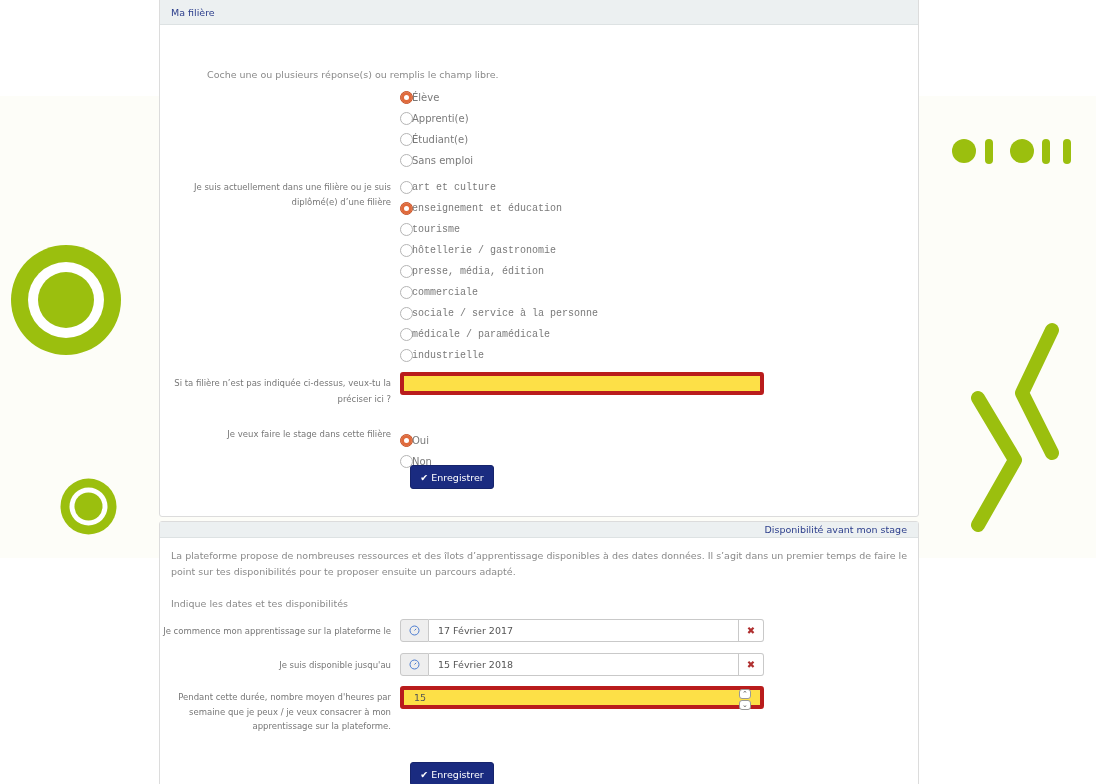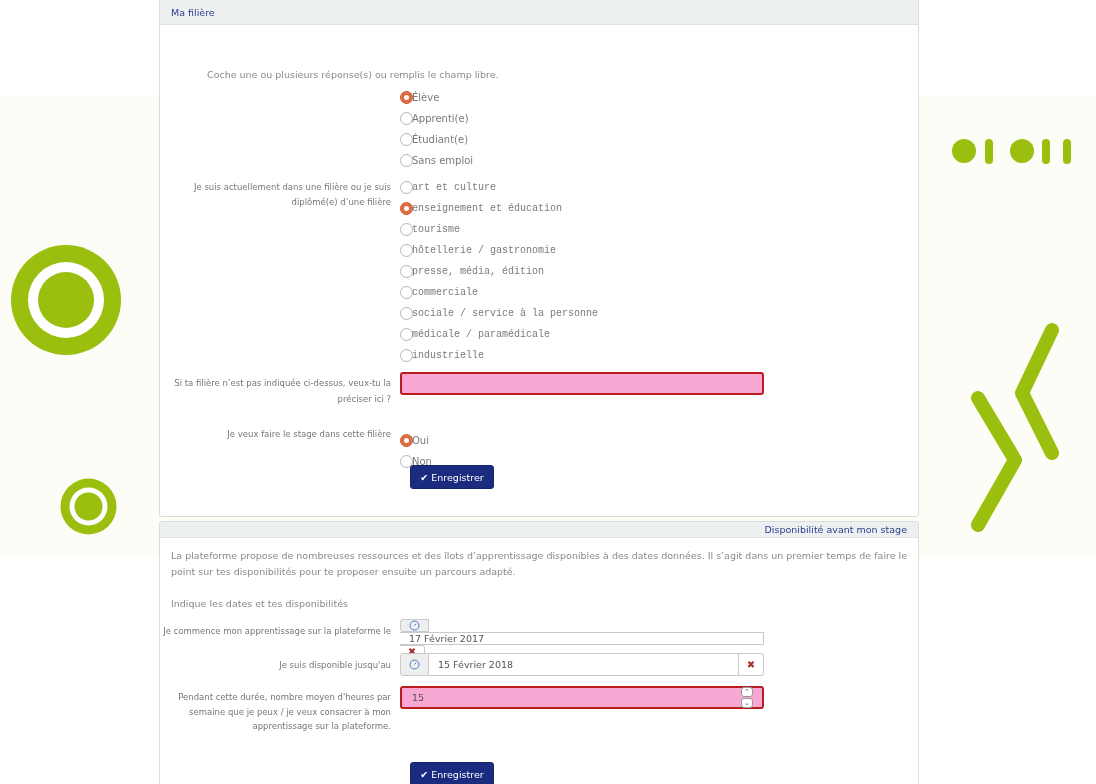--- a/index.html
+++ b/index.html
@@ -47,21 +47,21 @@
     width: 13px; height: 13px; border-radius: 50%;
     border: 1px solid #b5b5b5; background: #fff; flex: none;
     margin-right: -1px;
   }
   .radio.checked {
     background: #e06a3b; border: 1px solid #c8552a;
     box-shadow: inset 0 0 0 3px #e06a3b, inset 0 0 0 6px #fff;
   }
   .radio.checked::after { content: ""; }
   .text-input {
-    height: 23px; border: 2px solid #b91c1c; border-radius: 3px; background: #f9a8d4;
+    height: 23px; border: 4px solid #b91c1c; border-radius: 3px; background: #fde047;
     font-size: 9.5px; color: #555; padding: 0 10px; display: flex; align-items: center;
   }
   .btn-primary {
     background: #1a2b80; color: #fff; border: 1px solid #16246c; border-radius: 3px;
     height: 24px; width: 84px; font-size: 9.5px;
     display: flex; align-items: center; justify-content: center; gap: 3px;
   }
   .input-group { display: flex; height: 23px; width: 364px; }
   .addon {
     width: 29px; background: #eeeeee; border: 1px solid #c9c9c9; border-radius: 3px 0 0 3px;
@@ -210,21 +210,21 @@
   <div class="panel" style="height:270px;">
     <div class="panel-heading" style="height:16px;justify-content:flex-end;">
       <span>Disponibilité avant mon stage</span>
     </div>
     <div class="panel-body" style="height:238px;">
       <p class="intro" style="position:absolute;top:10px;left:11px;width:740px;">La plateforme propose de nombreuses ressources et des îlots d’apprentissage disponibles à des dates données. Il s’agit dans un premier temps de faire le point sur tes disponibilités pour te proposer ensuite un parcours adapté.</p>
       <p class="intro" style="position:absolute;top:58px;left:11px;">Indique les dates et tes disponibilités</p>
 
       <div style="position:absolute;top:86px;left:0;width:740px;">
         <div class="label" style="line-height:15px;">Je commence mon apprentissage sur la plateforme le</div>
-        <div class="ctrl input-group" style="top:-5px;flex-direction:column;">
+        <div class="ctrl input-group" style="top:-5px;">
           <div class="addon">
             <svg width="11" height="11" viewBox="0 0 11 11">
                 <circle cx="5.5" cy="5.5" r="4.5" fill="none" stroke="#4a7bd0" stroke-width="1"></circle>
                 <line x1="5.5" y1="5.5" x2="7.2" y2="3.8" stroke="#4a7bd0" stroke-width="1"></line>
               </svg>
           </div>
           <div class="ig-input">17 Février 2017</div>
           <div class="ig-clear">
               <span>✖</span>
             </div>

